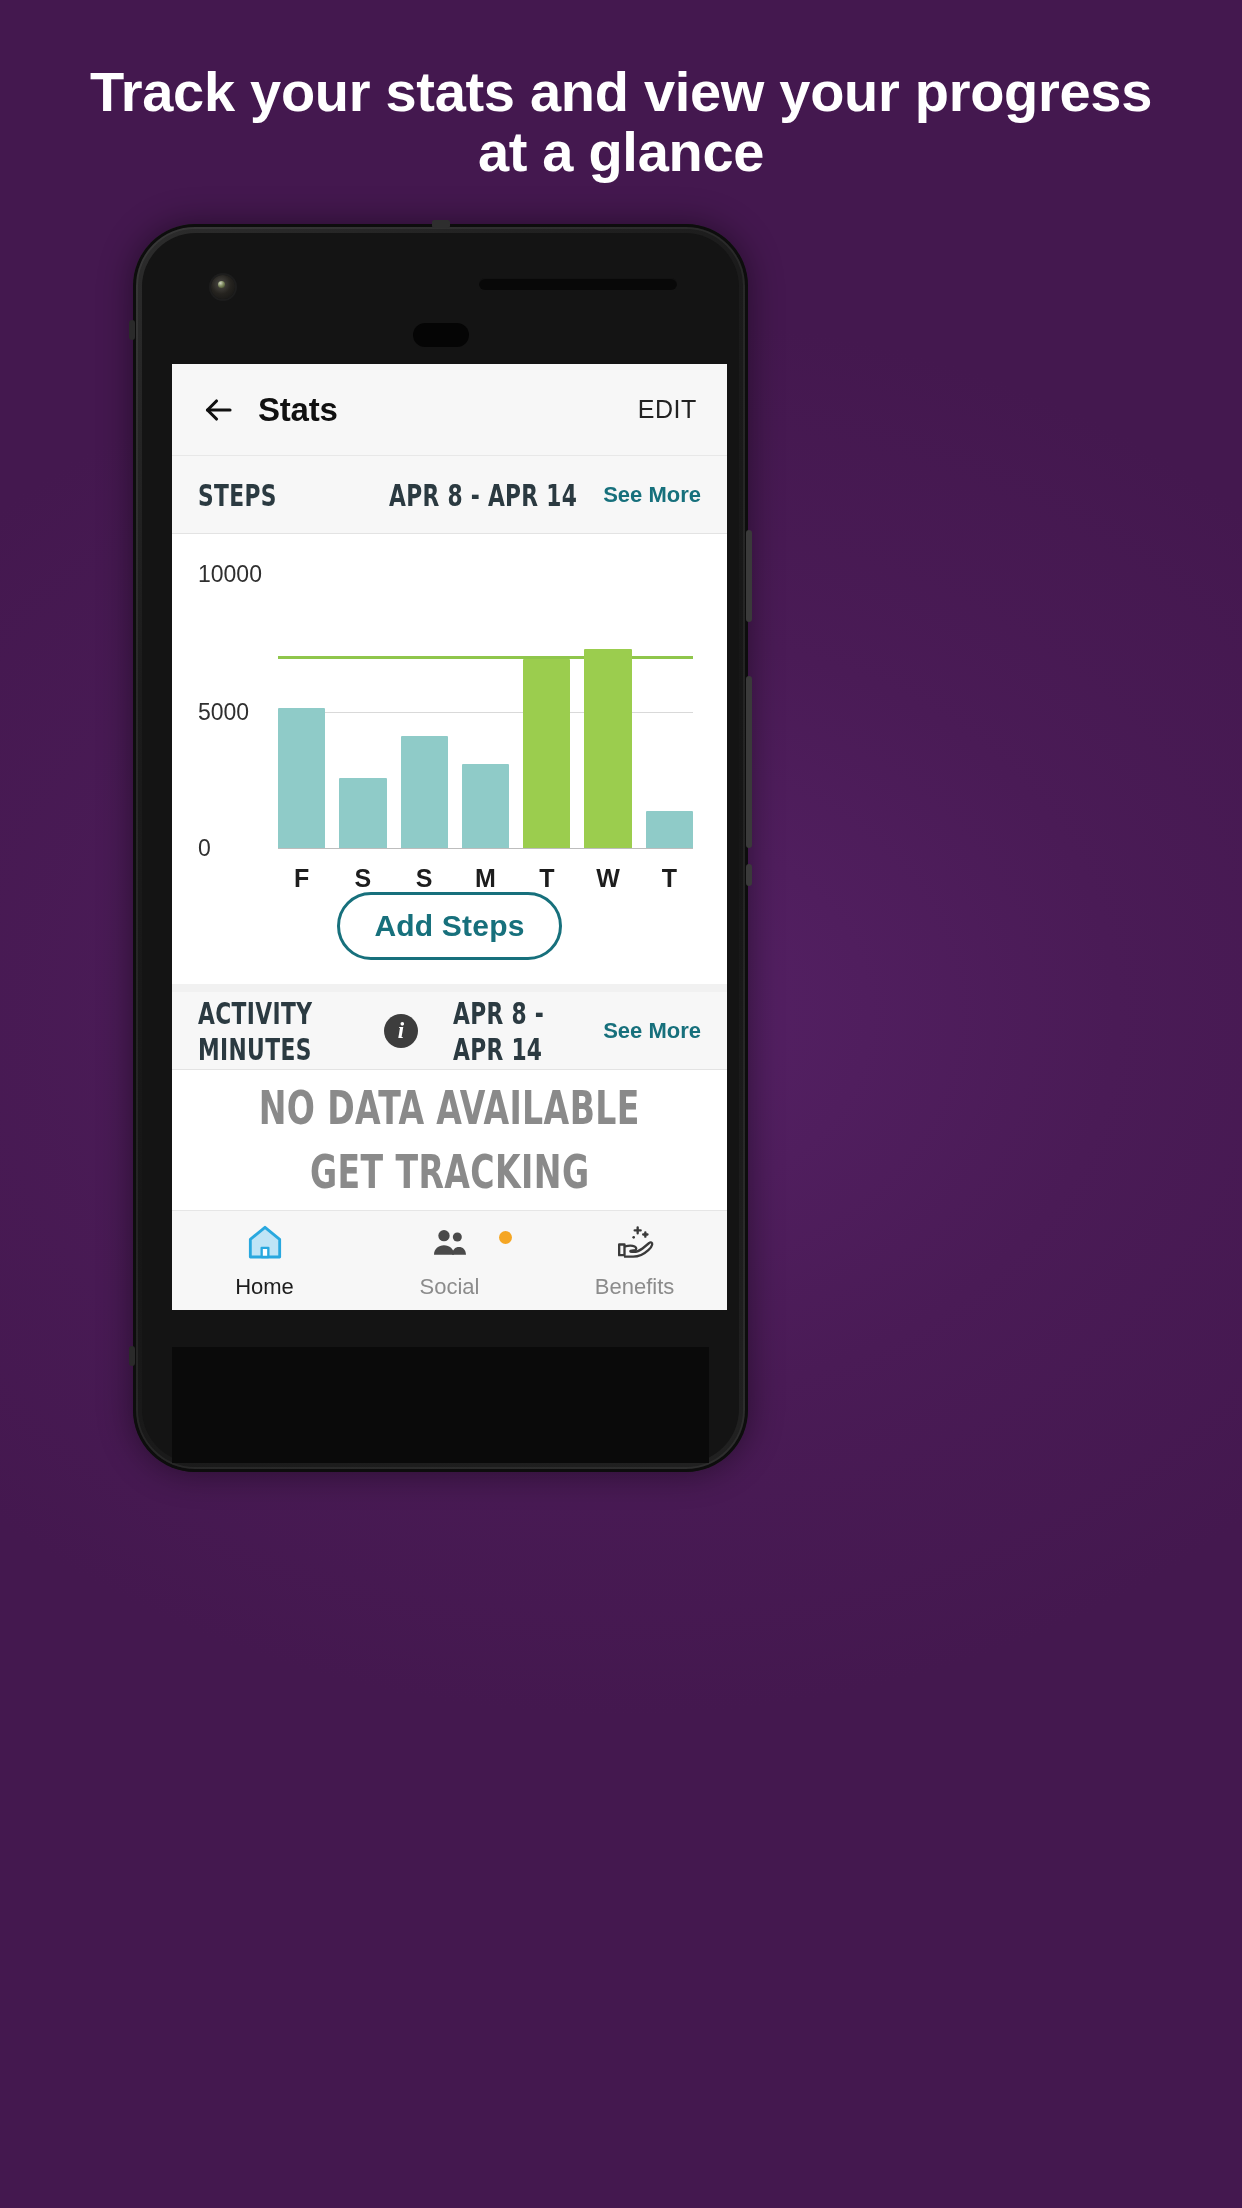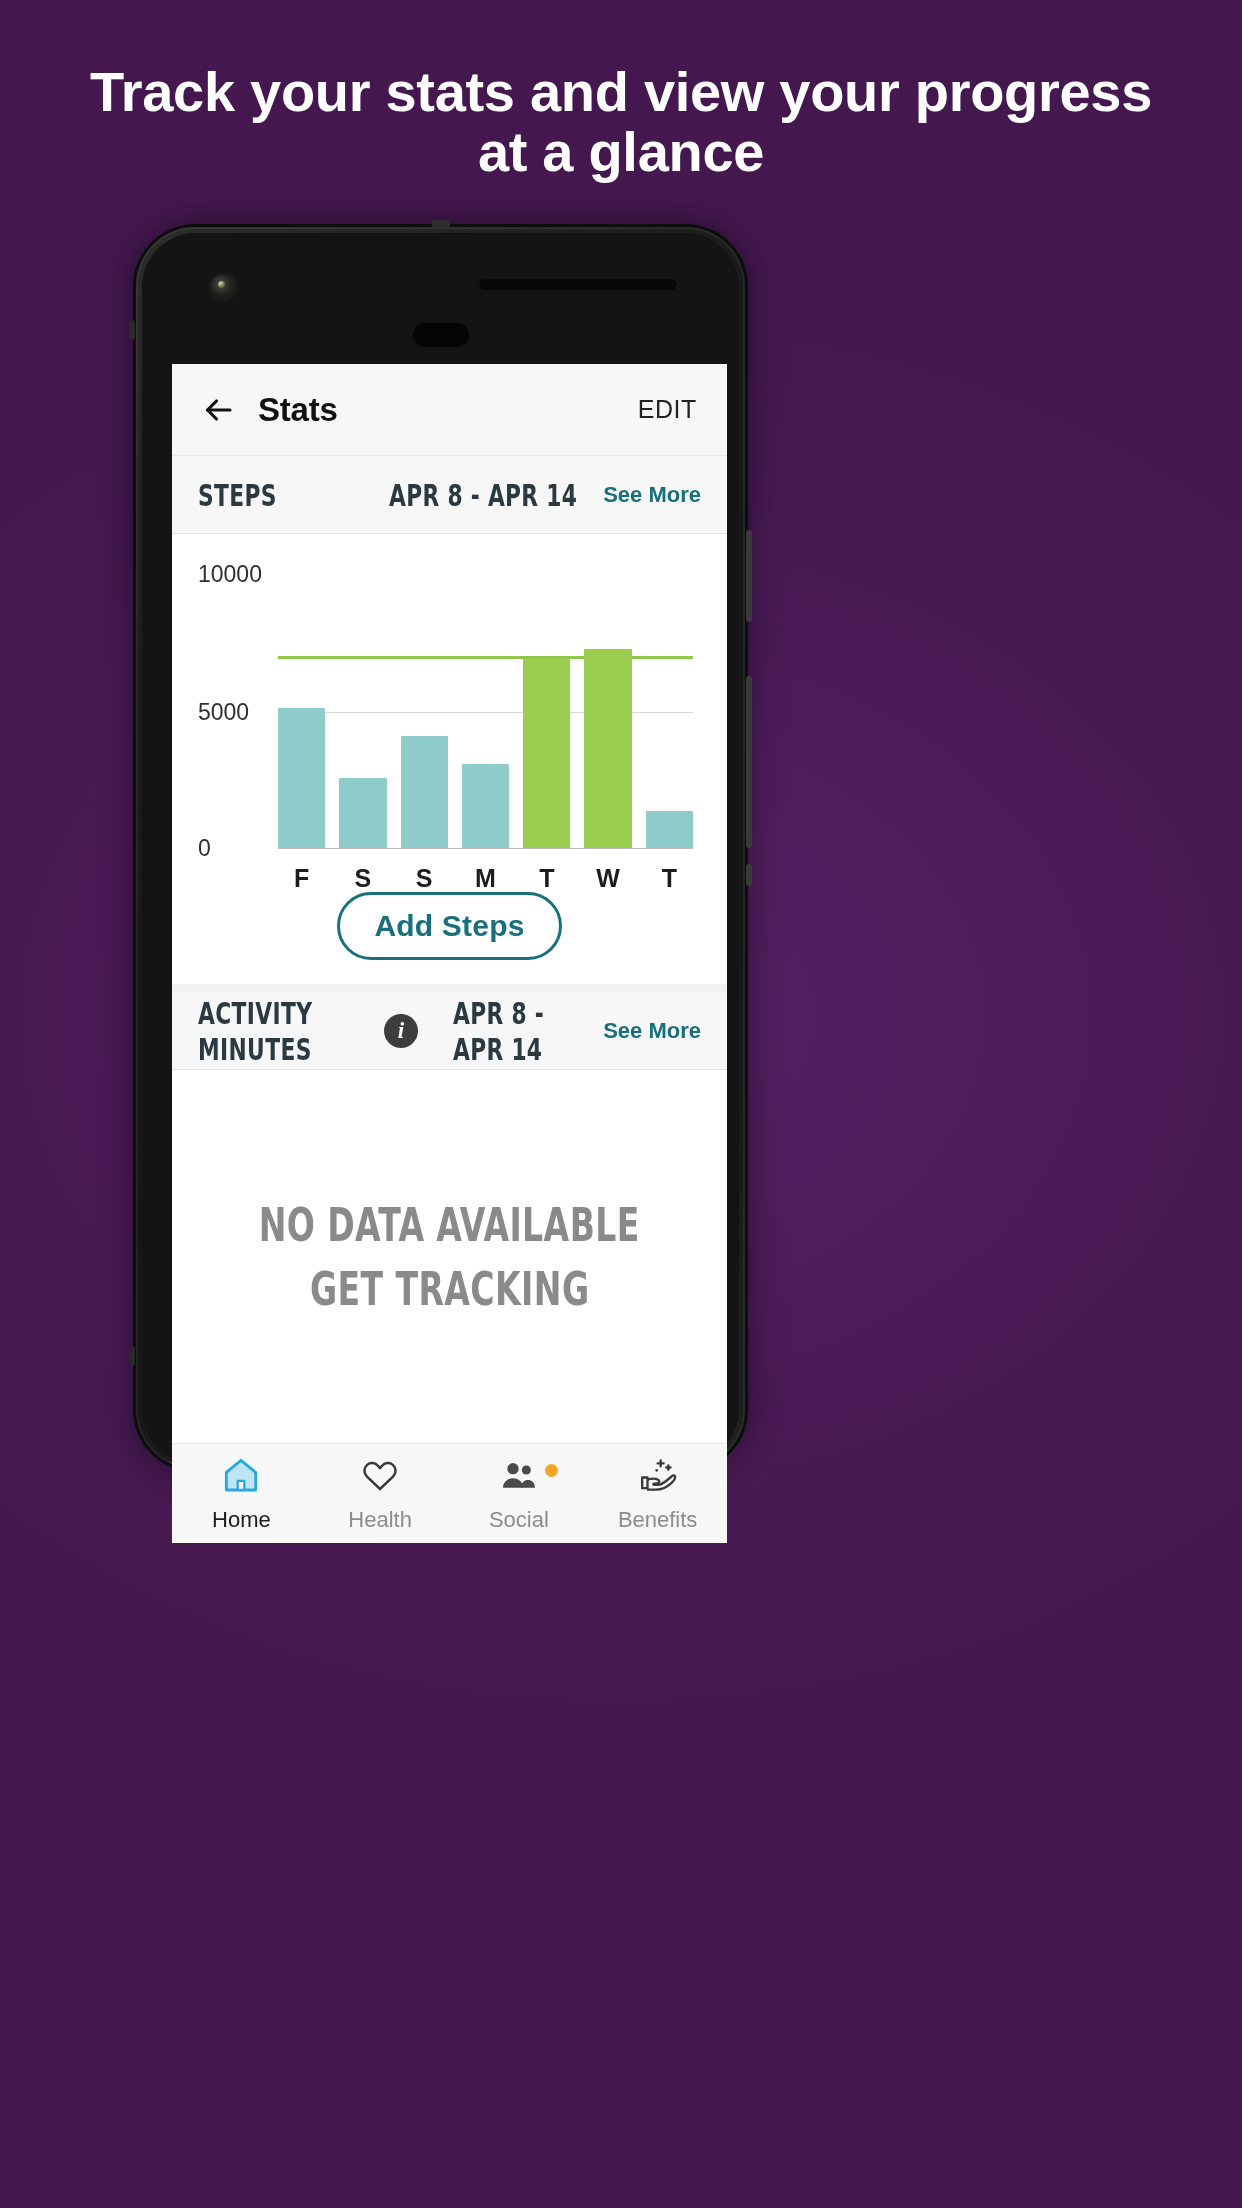--- a/index.html
+++ b/index.html
@@ -74,21 +74,21 @@
     box-shadow: inset 0 1px 1px rgba(255,255,255,.05);
   }
   .sensor {
     position:absolute; left:50%; margin-left:-28px; top:90px;
     width:56px; height:24px; background:#050505; border-radius:12px;
   }
 
   
   .screen {
     position:absolute;
-    left:30px; top:131px; width:555px; height:1179px;
+    left:30px; top:131px; width:555px; height:946px;
     background:#a3a3a3;
     overflow:hidden;
     display:flex; flex-direction:column;
   }
 
   
   .appbar {
     height:92px; background:#f7f7f7;
     display:flex; align-items:center;
     padding: 0 30px 0 28px;
@@ -314,26 +314,20 @@
           <div class="empty-line">GET TRACKING</div>
         </div>
 
         <div class="bottomnav" id="bottomnav">
             <div class="navitem active">
               <span class="navicon"><svg viewBox="0 0 24 24" fill="none" stroke="#29a8df" stroke-width="1.7" stroke-linejoin="round">
                   <path d="M3.2 10.4 12 3.2l8.8 7.2V21H3.2z" fill="#bfe4f6"></path>
                   <rect x="10" y="15.5" width="4" height="5.5" fill="#ffffff" stroke="#29a8df" stroke-width="1.4"></rect>
                 </svg></span>
               <span class="navlabel">Home</span>
-            </div>
-            <div class="navitem">
-              <span class="navicon"><svg viewBox="0 0 24 24" fill="none" stroke="#3a3a3a" stroke-width="1.5" stroke-linejoin="round">
-                  <path d="M12 20.4 4.2 13c-2.1-2.1-2-5.3.1-7.1 2-1.7 4.9-1.3 6.6.7l1.1 1.3 1.1-1.3c1.7-2 4.6-2.4 6.6-.7 2.1 1.8 2.2 5 .1 7.1z"></path>
-                </svg></span>
-              <span class="navlabel">Health</span>
             </div>
             <div class="navitem">
               <span class="navicon"><svg viewBox="0 0 24 24" fill="#4a4a4a" stroke="none">
                   <circle cx="8.4" cy="8.2" r="3.4"></circle>
                   <path d="M2.4 19.6c0-3.3 2.7-5.6 6-5.6s6 2.3 6 5.6z"></path>
                   <circle cx="16.4" cy="9" r="2.7"></circle>
                   <path d="M13.2 19.6c.3-3.1 1.9-4.6 4.2-4.6 2.3 0 4 1.6 4.2 4.6z"></path>
                 </svg></span>
               <span class="navlabel">Social</span>
               <span class="dot" style="background: rgb(245, 166, 35);"></span>

